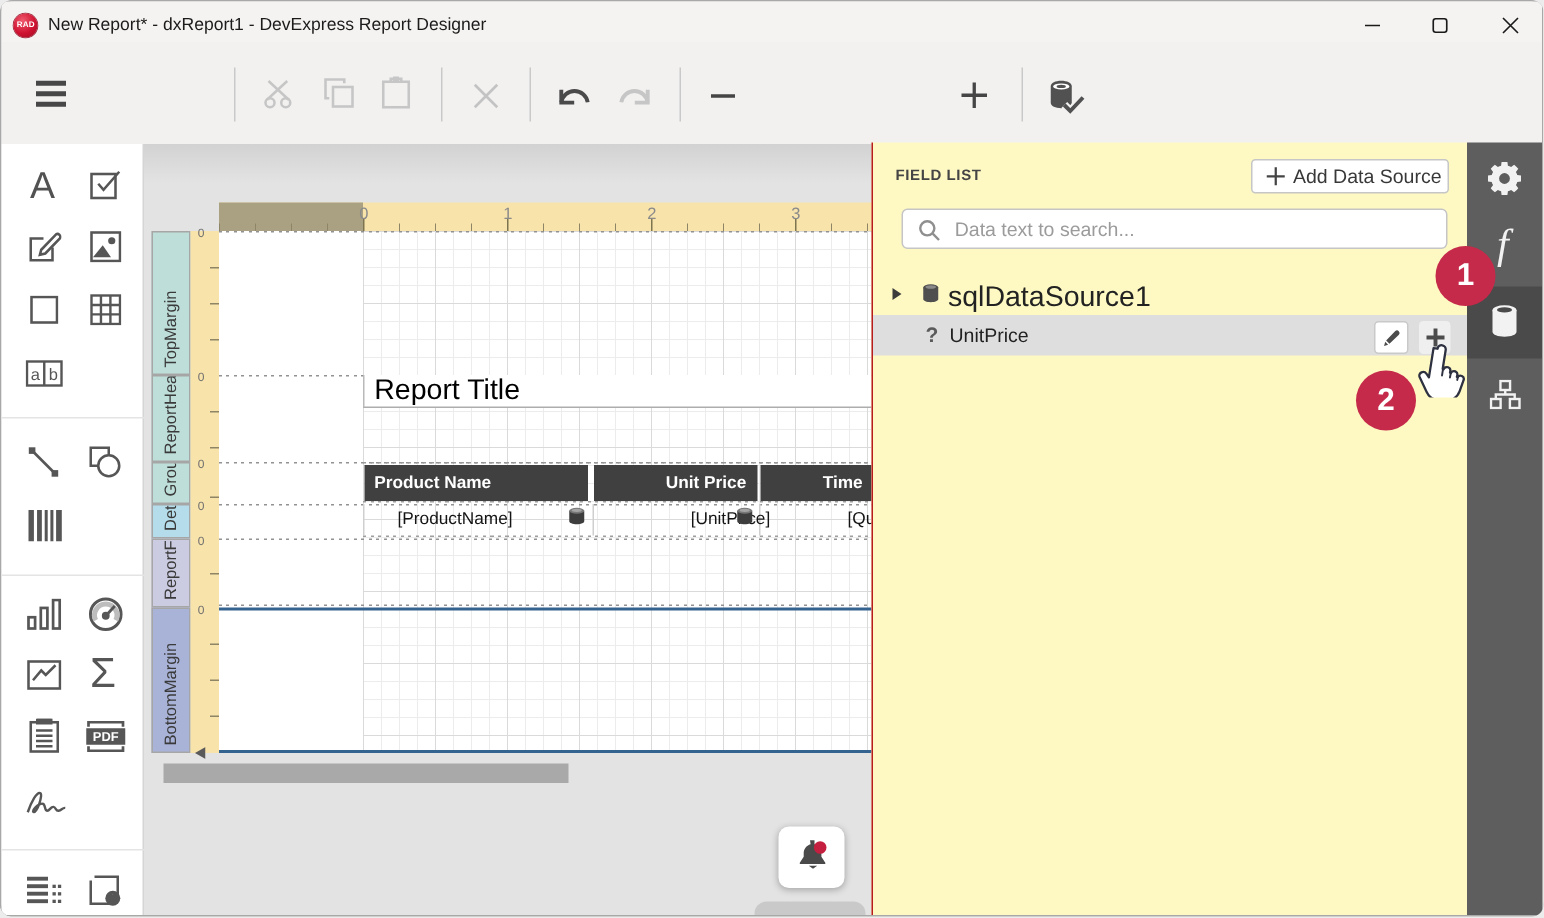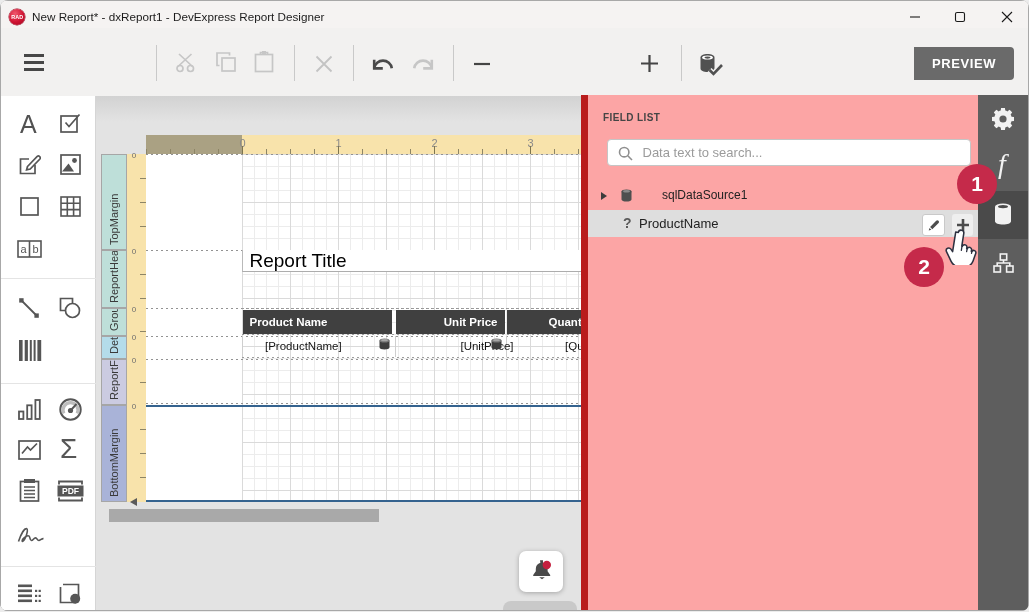--- a/index.html
+++ b/index.html
@@ -37,22 +37,22 @@
 .bandlab { position:absolute; left:4.5px; width:26px; overflow:hidden; border:1px solid #a6a6a6; }
 .bandlab span { display:block; writing-mode:vertical-rl; transform:rotate(180deg); white-space:nowrap;
   font-size:11px; color:#3a3a3a; height:100%; line-height:24px; padding-top:4px; }
 .vtick { position:absolute; left:43.5px; width:6px; height:1px; background:#8d8566; }
 .vzero { position:absolute; left:34px; width:8px; font-size:8px; color:#6e6e6e; text-align:center; line-height:9px; }
 .dashline { position:absolute; left:50px; width:435px; height:1px; background:repeating-linear-gradient(90deg,#929292 0 2px,transparent 2px 5px); }
 .hcell { position:absolute; top:213.5px; height:24px; background:#404040; color:#fff; font-weight:bold;
   font-size:11.5px; line-height:24px; padding:0 7px; text-align:right; overflow:hidden; }
 .dcell { position:absolute; font-size:11.5px; color:#141414; line-height:19px;margin-left:16px; }
 
-#fieldpanel { position:absolute; left:581px; top:95px; width:397px; height:515px; background:#fca5a5;
-  border-left:7px solid #b91c1c;text-align:center; }
+#fieldpanel { position:absolute; left:581px; top:95px; width:397px; height:515px; background:#fef9c3;
+  border-left:1px solid #b91c1c;text-align:center; }
 
 #sidebar { position:absolute; left:978px; top:95px; width:50px; height:515px; background:#5e5e5e; }
 #sidebar .sel { position:absolute; left:0; top:96px; width:50px; height:48px; background:#4a4a4a; }
 .badge { position:absolute; width:40px; height:40px; border-radius:50%; background:#c52a4a;
   color:#fff; font-size:21px; font-weight:bold; text-align:center; line-height:40px; }
 </style>
 </head>
 <body>
 <div id="stage">
   <div id="win">
@@ -117,21 +117,20 @@
         </svg>
       <div class="tsep" style="left:680px"></div>
 
       <svg class="abs" style="left:695px;top:22px" width="30" height="28" viewBox="0 0 30 28" fill="none">
         <path d="M4.5 7.5 c0-2.2 3.1-3.6 7-3.6 s7 1.4 7 3.6 v11 c0 2.2 -3.1 3.6 -7 3.6 s-7 -1.4 -7 -3.6 Z" fill="#515151"></path>
         <ellipse cx="11.5" cy="7.6" rx="5.4" ry="2" fill="#fff"></ellipse>
           <ellipse cx="11.5" cy="7.6" rx="3.1" ry="1.1" fill="#515151"></ellipse>
         <path d="M13.5 20 L17.5 24 L26 15" stroke="#f2f1f0" stroke-width="5.5"></path>
         <path d="M13.5 20 L17.5 24 L26 15" stroke="#515151" stroke-width="2.6"></path>
       </svg>
-      <div id="previewbtn">PREVIEW</div>
     </div>
     <div id="toolbox">
       <div class="abs" style="left:19px;top:14px;font-size:25px;color:#525252;">A</div>
       <svg class="ticon" style="left:59px;top:17px" width="21" height="21" viewBox="0 0 21 21" fill="none" stroke="#565656" stroke-width="1.7">
         <rect x="1" y="3" width="16" height="16"></rect>
           <path d="M5.5 9.5 L9 13.5 L19.5 1.5"></path>
       </svg>
 
       <svg class="ticon" style="left:17px;top:57px" width="23" height="23" viewBox="0 0 23 23" fill="none" stroke="#565656" stroke-width="1.7">
         <path d="M17 12 v8.5 H2.5 V6 H11"></path>
@@ -305,21 +304,21 @@
       <div class="dashline" style="top:239.5px"></div>
       <div class="dashline" style="top:262.5px"></div>
 
       <div class="abs" style="left:146px;top:154px;width:339px;height:22px;background:#fff;border-left:1px solid #b9b9b9;border-bottom:1px solid #adadad;
         font-size:19px;color:#000000;line-height:21px;padding-left:6.5px;">Report Title</div>
 
       <div class="abs" style="left:146px;top:212px;width:339px;height:1px;background:repeating-linear-gradient(90deg,#9c9c9c 0 2px,transparent 2px 5px);"></div>
       <div class="abs" style="left:146px;top:238px;width:339px;height:1px;background:repeating-linear-gradient(90deg,#9c9c9c 0 2px,transparent 2px 5px);"></div>
       <div class="hcell" style="left:299.5px;width:109px;">Unit Price</div>
       <div class="hcell" style="left:146.5px;width:149.5px;text-align:left;">Product Name</div>
-      <div class="hcell" style="left:410.5px;width:74.5px;text-align:left;padding-left:42px;">Quant</div>
+      <div class="hcell" style="left:410.5px;width:74.5px;text-align:left;padding-left:42px;">Time</div>
 
       <div class="abs" style="left:146px;top:260.5px;width:339px;height:1px;background:repeating-linear-gradient(90deg,#9e9e9e 0 2px,transparent 2px 5px);"></div>
       <div class="abs" style="left:146px;top:240px;width:1px;height:21px;background:#cfcfcf;"></div>
       <div class="abs" style="left:298.5px;top:240px;width:1px;height:21px;background:#cfcfcf;"></div>
       <div class="abs" style="left:410px;top:240px;width:1px;height:21px;background:#cfcfcf;"></div>
       <div class="dcell" style="left:153px;top:241px;">[ProductName]</div>
       <div class="dcell" style="left:330px;top:241px;width:71.5px;text-align:right;">[UnitPrice]</div>
       <div class="dcell" style="left:453px;top:241px;">[Quant</div>
       <svg class="abs" style="left:282.5px;top:241.5px" width="11" height="12" viewBox="0 0 11 12">
         <path d="M0.5 2.5 v7 c0 1.1 2.2 2 5 2 s5 -0.9 5 -2 v-7 Z" fill="#3d3d3d"></path>
@@ -343,39 +342,45 @@
 
       <div class="abs" style="left:423px;top:454.5px;width:43.5px;height:41.5px;background:#fff;border-radius:7px;box-shadow:0 1px 5px rgba(0,0,0,0.28);"></div>
       <svg class="abs" style="left:435px;top:461px" width="22" height="24" viewBox="0 0 22 24">
         <path d="M9 3.2 h3 v2.6 c2.9 0.9 4.6 3.2 4.6 6.1 v2.3 l2.6 3.9 v0.9 H2.2 v-0.9 l2.6 -3.9 v-2.3 c0 -2.9 1.7 -5.2 4.6 -6.1 Z" fill="#4a4a4a"></path>
         <path d="M8.2 20.2 h5.6 l-2.8 2 Z" fill="#4a4a4a"></path>
         <circle cx="15.8" cy="8" r="4.2" fill="#c41f3e"></circle>
       </svg>
     </div>
     <div id="fieldpanel">
       <div class="abs" style="left:15px;top:17px;font-size:10px;font-weight:bold;color:#454545;letter-spacing:.4px;">FIELD LIST</div>
+      <div class="abs" style="left:252px;top:11px;width:132px;height:22.5px;border:1px solid #c6c6c6;border-radius:3px;background:#fff;">
+        <svg class="abs" style="left:9px;top:4px" width="13" height="13" viewBox="0 0 13 13">
+            <path d="M6.5 0.5 V12.5 M0.5 6.5 H12.5" stroke="#444" stroke-width="1.5"></path>
+          </svg>
+        <span class="abs" style="left:27px;top:3px;font-size:13px;color:#383838;">Add Data Source</span>
+      </div>
       <div class="abs" style="left:18.5px;top:43.5px;width:364px;height:27px;border:1px solid #c5c5c5;border-radius:4px;background:#fff;">
         <svg class="abs" style="left:10px;top:6px" width="15" height="15" viewBox="0 0 15 15" fill="none" stroke="#8f8f8f" stroke-width="1.6">
           <circle cx="6.2" cy="6.2" r="4.7"></circle>
             <path d="M9.8 9.8 L14 14"></path>
         </svg>
         <span class="abs" style="left:35px;top:5px;font-size:13px;color:#9b9b9b;">Data text to search...</span>
       </div>
       <svg class="abs" style="left:11.5px;top:96.5px" width="8" height="8" viewBox="0 0 8 8">
           <path d="M1 0 L7 4 L1 8 Z" fill="#3c3c3c"></path>
         </svg>
       <svg class="abs" style="left:33px;top:94px" width="11" height="13" viewBox="0 0 11 13">
         <path d="M0.5 2.6 v7.8 c0 1.2 2.2 2.1 5 2.1 s5 -0.9 5 -2.1 v-7.8 Z" fill="#4f4f4f"></path>
         <ellipse cx="5.5" cy="2.6" rx="5" ry="2.1" fill="#4f4f4f"></ellipse>
           <ellipse cx="5.5" cy="2.3" rx="3.5" ry="1.2" fill="#8a8a8a"></ellipse>
       </svg>
-      <div class="abs" style="left:50px;top:93px;font-size:12px;color:#222;margin-left:24px;">sqlDataSource1</div>
+      <div class="abs" style="left:50px;top:93px;font-size:19px;color:#222;">sqlDataSource1</div>
       <div class="abs" style="left:0;top:115px;width:397px;height:27px;background:#dedede;"></div>
       <div class="abs" style="left:35px;top:120px;font-size:14px;font-weight:bold;color:#5a5a5a;">?</div>
-      <div class="abs" style="left:51px;top:121px;font-size:13px;color:#222;">ProductName</div>
+      <div class="abs" style="left:51px;top:121px;font-size:13px;color:#222;">UnitPrice</div>
       <div class="abs" style="left:333.5px;top:118.5px;width:23px;height:22px;background:#fff;border:1px solid #c9c9c9;border-radius:3px;">
         <svg class="abs" style="left:4px;top:4px" width="13" height="13" viewBox="0 0 13 13">
           <path d="M3.1 8 L9.2 1.7 a1.7 1.7 0 0 1 2.4 2.4 L5.3 10.2 Z" fill="#4c4c4c"></path>
           <path d="M2.5 8.9 L4.4 10.8 L1.7 11.6 Z" fill="#4c4c4c"></path>
         </svg>
       </div>
       <div class="abs" style="left:364px;top:118.5px;width:21px;height:22px;background:#efefef;border-radius:3px;">
         <svg class="abs" style="left:3.5px;top:4px" width="14" height="14" viewBox="0 0 14 14">
             <path d="M7 1 V13 M1 7 H13" stroke="#4c4c4c" stroke-width="2.6"></path>
           </svg>

